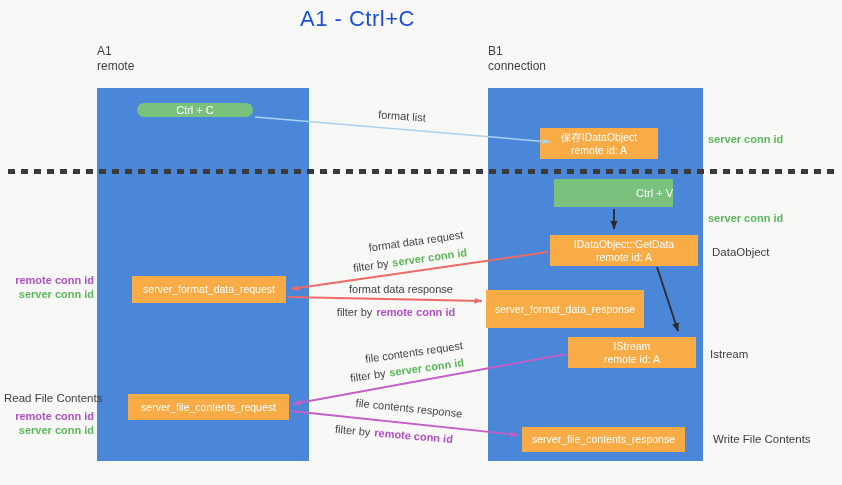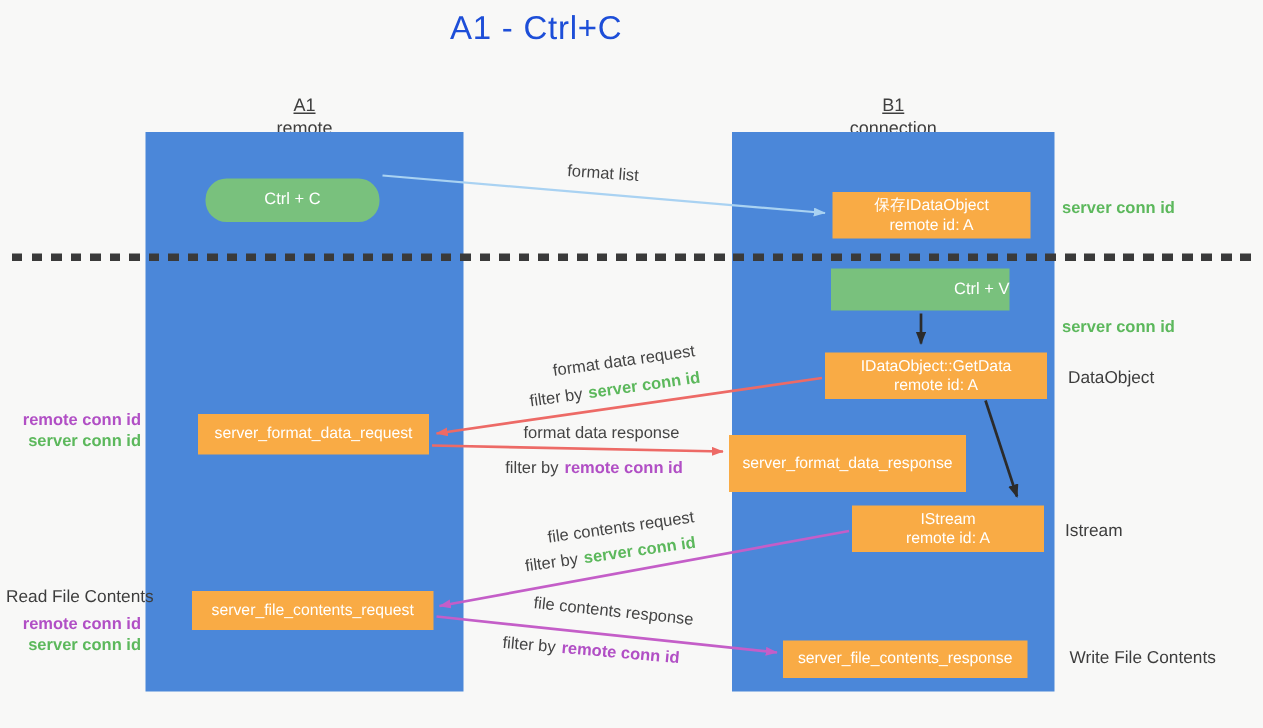--- a/index.html
+++ b/index.html
@@ -6,21 +6,21 @@
     --bg:#f8f8f7; --panel-blue:#4b87d9; --node-green:#79c17d; --node-orange:#f9ab45;
     --text-green:#5cb85c; --text-purple:#b14fc5; --text-dark:#3d3d3d;
     --arrow-red:#ed6a66; --arrow-magenta:#c45ec8; --arrow-blue:#a9d2f2;
     --arrow-black:#2b2b2b; --divider:#3a3a3a;
   }
   html,body{margin:0;padding:0;}
   body{background:var(--bg);font-family:"Liberation Sans",sans-serif;}
   .canvas{position:relative;width:842px;height:485px;overflow:hidden;background:var(--bg);}
   .title{position:absolute;left:300px;top:8px;width:240px;text-align:left;
          font-size:22px;line-height:21px;color:#1d4ed8;letter-spacing:.5px;}
-  .lane-head{position:absolute;top:63px;text-align:center;font-size:12px;line-height:15px;color:#3f3f3f;text-decoration:underline;}
+  .lane-head{position:absolute;top:44px;text-align:left;font-size:12px;line-height:15px;color:#3f3f3f;}
   .panel{position:absolute;top:88px;height:373px;background:var(--panel-blue);}
   .divider{position:absolute;left:8px;top:169px;width:828px;height:5px;z-index:5;
            background:repeating-linear-gradient(to right,var(--divider) 0 7px,transparent 7px 13px);}
   .node{position:absolute;z-index:4;display:flex;flex-direction:column;align-items:center;
         justify-content:center;color:#fff;font-size:10.5px;line-height:13px;white-space:nowrap;text-align:center;}
   .node.green{background:var(--node-green);font-size:11px;}
   .node.orange{background:var(--node-orange);}
   .arrows{position:absolute;left:0;top:0;z-index:6;pointer-events:none;}
   .s-blue{stroke:var(--arrow-blue);stroke-width:1.5;fill:none;}
   .s-black{stroke:var(--arrow-black);stroke-width:1.8;fill:none;}
@@ -56,25 +56,25 @@
   <div class="lane-head" style="left:488px;width:215px;">
     <div>B1</div>
     <div>connection</div>
   </div>
 
   <div class="panel" style="left:97px;width:212px;"></div>
   <div class="panel" style="left:488px;width:215px;"></div>
 
   <div class="divider"></div>
 
-  <div class="node green" style="left:137px;top:119px;width:116px;height:29px;border-radius:14px;">
+  <div class="node green" style="left:137px;top:103px;width:116px;height:14px;border-radius:14px;">
     <span>Ctrl + C</span>
   </div>
 
-  <div class="node orange" style="left:555px;top:128px;width:132px;height:31px;">
+  <div class="node orange" style="left:540px;top:128px;width:118px;height:31px;">
     <span>保存IDataObject</span>
     <span>remote id: A</span>
   </div>
 
   <div class="node green" style="left:554px;top:179px;width:119px;height:28px;align-items:flex-end;">
     <span>Ctrl + V</span>
   </div>
 
   <div class="node orange" style="left:550px;top:235px;width:148px;height:31px;">
     <span>IDataObject::GetData</span>

